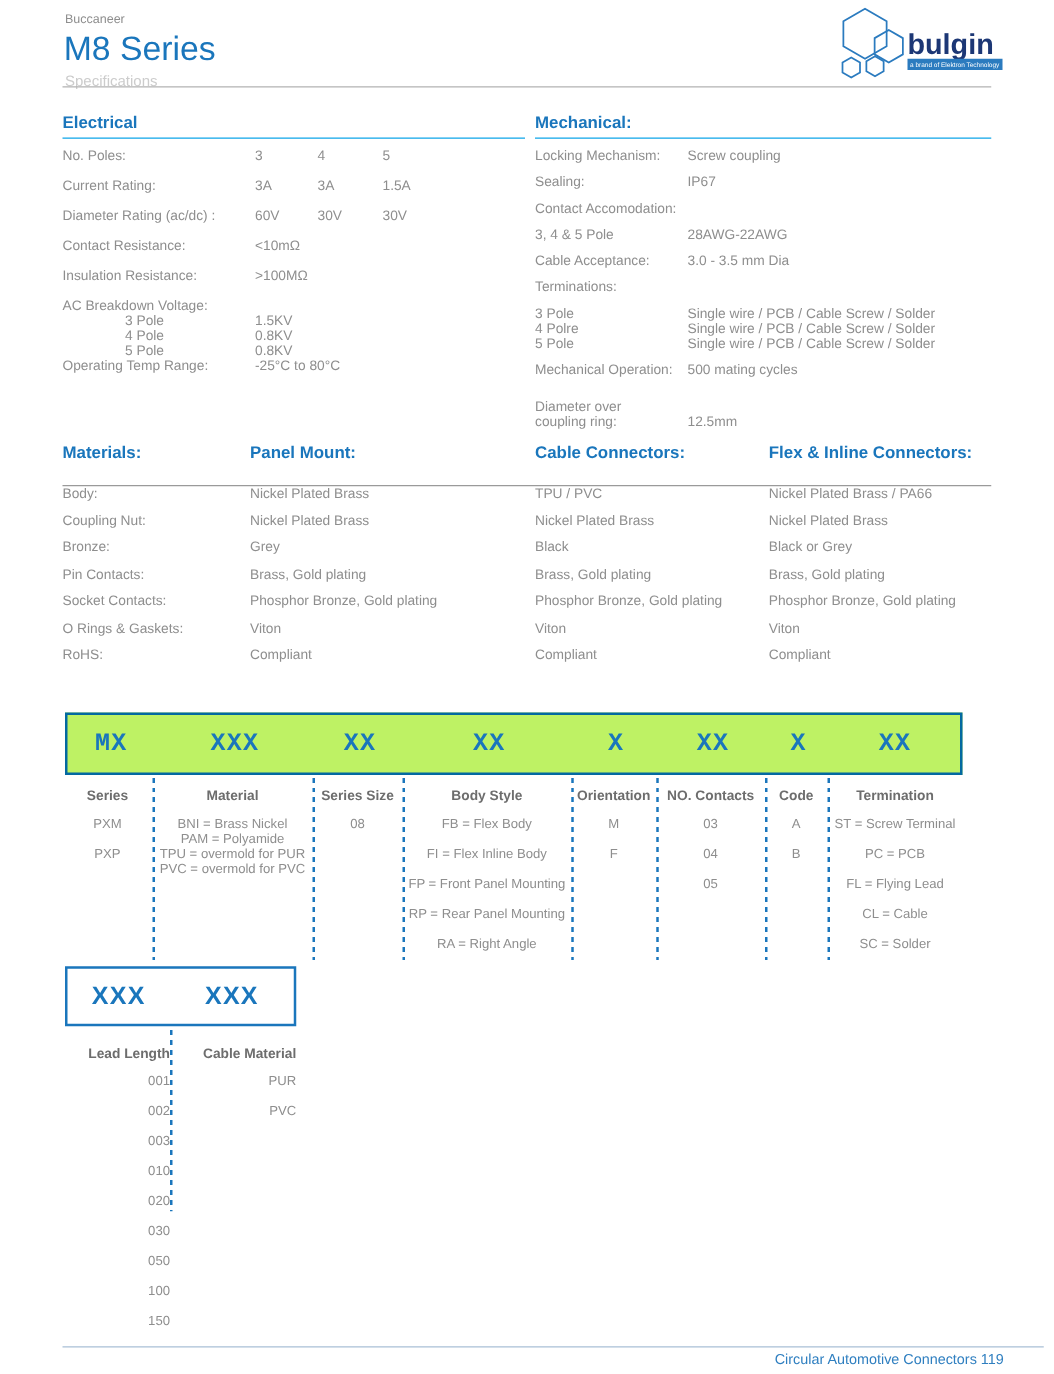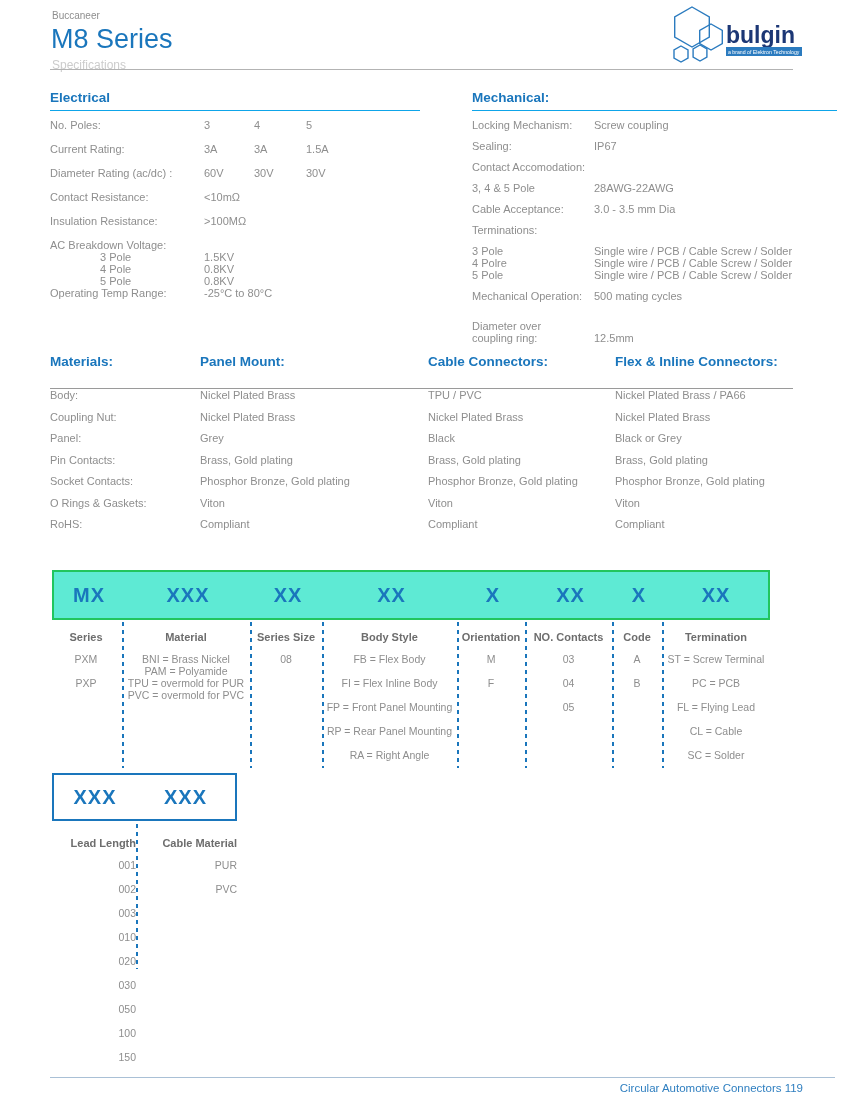--- a/index.html
+++ b/index.html
@@ -9,41 +9,41 @@
     -webkit-font-smoothing:antialiased;
   }
   
   .brand    { position:absolute; left:52px; top:10px;  font-size:10px; color:#8e8e8e; }
   .title    { position:absolute; left:51px; top:24px;  font-size:27px; color:#1a76bc; }
   .subtitle { position:absolute; left:52px; top:58px;  font-size:12px; color:#cccccc; }
   .topline  { position:absolute; left:50px; top:69px;  width:743px; height:1px; background:#b3b3b3; }
   .logo     { position:absolute; left:660px; top:2px; }
   
   .sec-elec { position:absolute; left:50px;  top:90px; width:370px; }
-  .sec-mech { position:absolute; left:428px; top:90px; width:365px;margin-left:44px; }
+  .sec-mech { position:absolute; left:428px; top:90px; width:365px; }
   .sec-head { font-size:13.5px; font-weight:bold; color:#1a76bc; padding-bottom:5px; border-bottom:1px solid #0ea5e9; }
   .spec-table { margin-top:8px; font-size:11px; color:#8e8e8e; }
   .erow  { display:grid; grid-template-columns:154px 50px 52px 1fr; height:24px; align-items:start; }
   .bklabel { height:12px; line-height:12px; }
   .esub  { display:grid; grid-template-columns:104px 1fr; padding-left:50px; height:12px; line-height:12px; }
   .etemp { display:grid; grid-template-columns:154px 1fr; margin-top:0; height:24px; }
   .mrow  { display:grid; grid-template-columns:122px 1fr; height:21px; align-items:start; }
   .msub  { display:grid; grid-template-columns:122px 1fr; height:12px; line-height:12px; }
   .mgap  { height:9px; }
   .mdia  { display:grid; grid-template-columns:122px 1fr; margin-top:9px; }
   .mdia .two { line-height:12px; }
   .mdia .val { align-self:end; }
   
   .mat { position:absolute; left:50px; top:354px; width:743px; }
   .mat-heads { display:grid; grid-template-columns:150px 228px 187px 1fr; padding-bottom:19px; border-bottom:1px solid #9a9a9a; }
   .mat-heads > div { font-size:13.5px; font-weight:bold; color:#1a76bc; }
   .mat-row { display:grid; grid-template-columns:150px 228px 187px 1fr; font-size:11px; color:#8e8e8e; height:21.5px; align-items:start; }
   .mat-row:first-of-type { margin-top:9px; }
   
-  .pn-box { position:absolute; left:52px; top:570px; width:714px; height:46px; border:2px solid #22c55e; display:flex; align-items:center; background:#5eead4; }
+  .pn-box { position:absolute; left:52px; top:570px; width:714px; height:46px; border:2px solid #0369a1; display:flex; align-items:center; background:#bef264;font-family:Liberation Mono, monospace; }
   .seg { font-size:20px; font-weight:bold; color:#1a76bc; text-align:center; letter-spacing:1px; }
   .pn-box .seg:nth-child(1){width:70px}  .pn-box .seg:nth-child(2){width:128px}
   .pn-box .seg:nth-child(3){width:72px}  .pn-box .seg:nth-child(4){width:135px}
   .pn-box .seg:nth-child(5){width:68px}  .pn-box .seg:nth-child(6){width:87px}
   .pn-box .seg:nth-child(7){width:50px}  .pn-box .seg:nth-child(8){width:104px}
   .pn-cols { position:absolute; left:50px; top:631px; width:720px; height:138px; display:flex; }
   .pn-col { text-align:center; }
   .pn-col:nth-of-type(1){width:72px}  .pn-col:nth-of-type(2){width:128px}
   .pn-col:nth-of-type(3){width:72px}  .pn-col:nth-of-type(4){width:135px}
   .pn-col:nth-of-type(5){width:68px}  .pn-col:nth-of-type(6){width:87px}
@@ -210,21 +210,21 @@
       <span>TPU / PVC</span>
       <span>Nickel Plated Brass / PA66</span>
     </div>
     <div class="mat-row">
       <span>Coupling Nut:</span>
       <span>Nickel Plated Brass</span>
       <span>Nickel Plated Brass</span>
       <span>Nickel Plated Brass</span>
     </div>
     <div class="mat-row">
-      <span>Panel:</span>
+      <span>Bronze:</span>
       <span>Grey</span>
       <span>Black</span>
       <span>Black or Grey</span>
     </div>
     <div class="mat-row">
       <span>Pin Contacts:</span>
       <span>Brass, Gold plating</span>
       <span>Brass, Gold plating</span>
       <span>Brass, Gold plating</span>
     </div>

